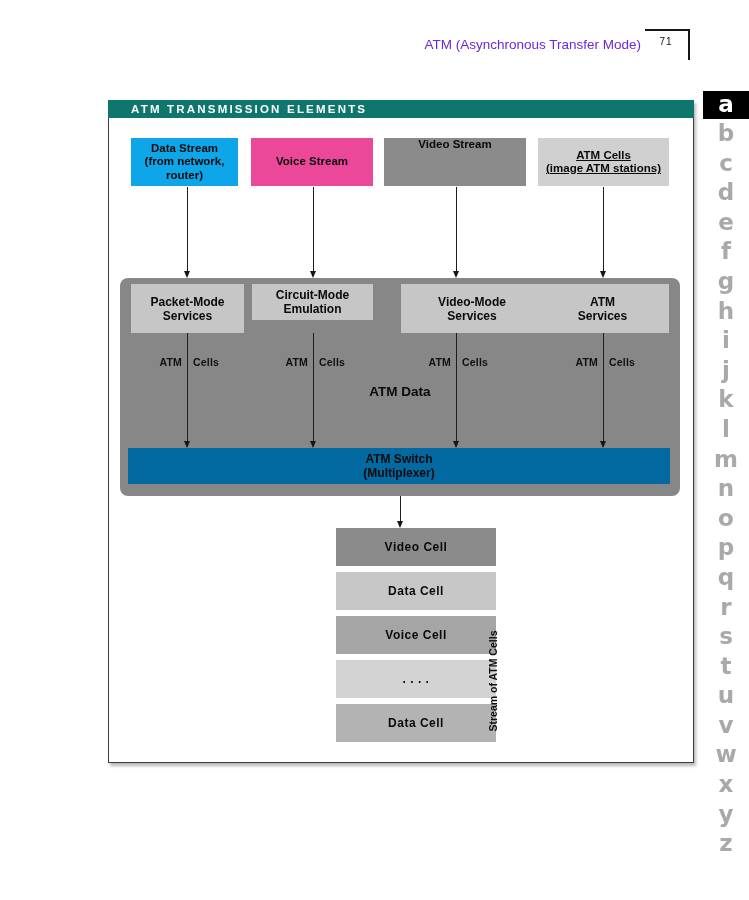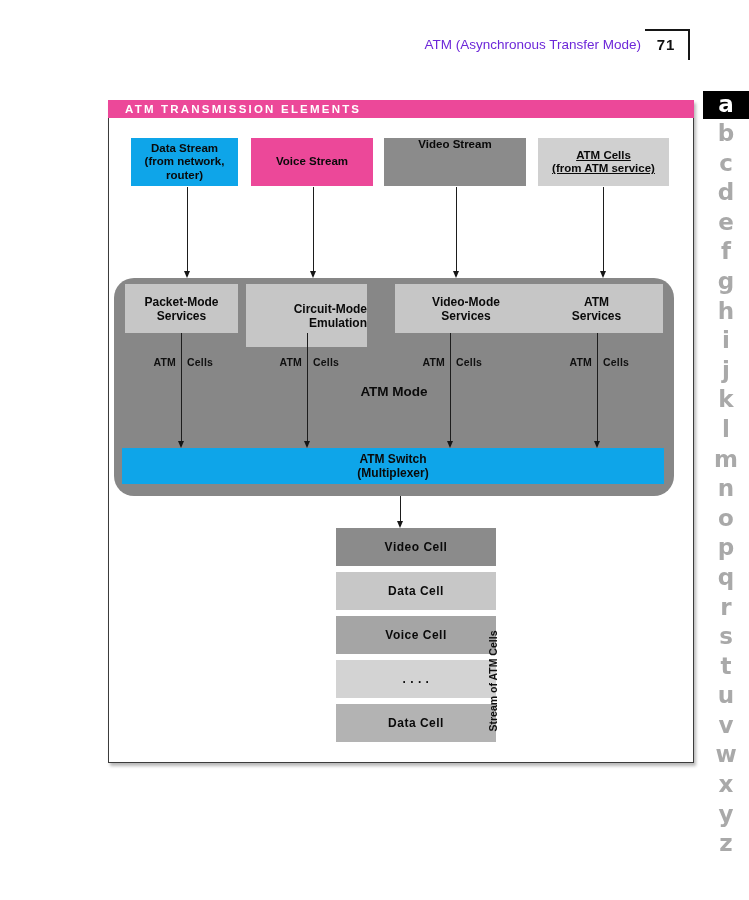--- a/index.html
+++ b/index.html
@@ -5,38 +5,38 @@
   html,body{margin:0;padding:0;background:#fff;}
   .page{position:relative;width:749px;height:900px;background:#ffffff;overflow:hidden;
         font-family:"Liberation Sans", sans-serif;color:#111;}
 
   
   .header-title{position:absolute;top:37px;left:0;width:641px;text-align:right;
                 font-size:13.5px;color:#6d28d9;}
   .page-bracket{position:absolute;left:645px;top:29px;width:43px;height:29px;
                 border-top:2px solid #161616;border-right:2px solid #161616;}
   .page-number{position:absolute;left:647px;top:36px;width:38px;text-align:center;
-               font-weight:bold;font-size:15px;letter-spacing:1px;}
+               font-weight:normal;font-size:10px;letter-spacing:1px;}
 
   
   .frame{position:absolute;left:108px;top:100px;width:586px;height:663px;
          border:1px solid #3c3c3c;background:#fff;box-sizing:border-box;
          box-shadow:2px 3px 3px rgba(0,0,0,0.28);}
-  .titlebar{position:absolute;left:-1px;top:-1px;width:586px;height:18px;background:#ec4899;
+  .titlebar{position:absolute;left:-1px;top:-1px;width:586px;height:18px;background:#0f766e;
             color:#fff;font-weight:bold;font-size:11.5px;letter-spacing:2.2px;
-            line-height:19px;padding-left:17px;box-sizing:border-box;white-space:nowrap;}
+            line-height:19px;padding-left:23px;box-sizing:border-box;white-space:nowrap;}
 
   .gbox{position:absolute;display:flex;flex-direction:column;justify-content:center;
         align-items:center;text-align:center;font-weight:bold;font-size:11.5px;
         line-height:13.5px;color:#0a0a0a;}
   .svc{font-size:12px;line-height:14px;}
 
   
-  .node{position:absolute;left:5px;top:177px;width:560px;height:218px;
-        background:#878787;border-radius:20px;}
+  .node{position:absolute;left:11px;top:177px;width:560px;height:218px;
+        background:#878787;border-radius:8px;}
   .node-label{position:absolute;left:0;top:106px;width:560px;text-align:center;
               font-weight:bold;font-size:13.5px;color:#0a0a0a;}
   .flowlabel{position:absolute;top:77px;height:14px;line-height:14px;font-weight:bold;
              font-size:10.5px;color:#101010;letter-spacing:0.2px;}
   .switch{position:absolute;left:8px;top:170px;width:542px;height:36px;background:#c6c6c6;
           display:flex;flex-direction:column;justify-content:center;align-items:center;
           font-weight:bold;font-size:12px;line-height:14px;color:#0a0a0a;}
 
   
   .varrow{position:absolute;width:0;border-left:1px solid #1d1d1d;}
@@ -76,34 +76,34 @@
       <span>(from network, router)</span>
     </div>
     <div class="gbox" style="left: 142px; top: 37px; width: 122px; height: 48px; background: #ec4899;">
       <span>Voice Stream</span>
     </div>
     <div class="gbox" style="left: 275px; top: 37px; width: 142px; height: 48px; background: rgb(139, 139, 139); justify-content: space-between;">
       <span>Video Stream</span>
     </div>
     <div class="gbox" style="left: 429px; top: 37px; width: 131px; height: 48px; background: rgb(208, 208, 208); text-decoration: underline;">
       <span>ATM Cells</span>
-      <span>(from ATM service)</span>
+      <span>(image ATM stations)</span>
     </div>
 
     <div class="varrow" style="left:78px;top:86px;height:84px"></div>
     <div class="varrow" style="left:204px;top:86px;height:84px"></div>
     <div class="varrow" style="left:347px;top:86px;height:84px"></div>
     <div class="varrow" style="left:494px;top:86px;height:84px"></div>
 
     <div class="node" style="background: rgb(135, 135, 135);">
       <div class="gbox svc" style="left: 11px; top: 6px; width: 113px; height: 49px; background: rgb(198, 198, 198);">
         <span>Packet-Mode</span>
         <span>Services</span>
       </div>
-      <div class="gbox svc" style="left: 132px; top: 6px; width: 121px; height: 63px; background: rgb(198, 198, 198); align-items: flex-end;">
+      <div class="gbox svc" style="left: 132px; top: 6px; width: 121px; height: 36px; background: rgb(198, 198, 198);">
         <span>Circuit-Mode</span>
         <span>Emulation</span>
       </div>
       <div class="gbox svc" style="left: 264px; top: 6px; width: 142px; height: 49px; background: rgb(198, 198, 198); margin-left: 17px;">
         <span>Video-Mode</span>
         <span>Services</span>
       </div>
       <div class="gbox svc" style="left: 416px; top: 6px; width: 133px; height: 49px; background: rgb(198, 198, 198);">
         <span>ATM</span>
         <span>Services</span>
@@ -116,23 +116,23 @@
 
       <span class="flowlabel" style="left:12px;width:50px;text-align:right">ATM</span>
       <span class="flowlabel" style="left:73px;width:50px;text-align:left">Cells</span>
       <span class="flowlabel" style="left:138px;width:50px;text-align:right">ATM</span>
       <span class="flowlabel" style="left:199px;width:50px;text-align:left">Cells</span>
       <span class="flowlabel" style="left:281px;width:50px;text-align:right">ATM</span>
       <span class="flowlabel" style="left:342px;width:50px;text-align:left">Cells</span>
       <span class="flowlabel" style="left:428px;width:50px;text-align:right">ATM</span>
       <span class="flowlabel" style="left:489px;width:50px;text-align:left">Cells</span>
 
-      <div class="node-label">ATM Mode</div>
+      <div class="node-label">ATM Data</div>
 
-      <div class="switch" style="background: #0ea5e9;">
+      <div class="switch" style="background: #0369a1;">
         <span>ATM Switch</span>
         <span>(Multiplexer)</span>
       </div>
     </div>
 
     <div class="varrow" style="left:291px;top:395px;height:25px"></div>
 
     <div class="cell" style="top: 427px; background: rgb(139, 139, 139);">Video Cell</div>
     <div class="cell" style="top: 471px; background: rgb(199, 199, 199);">Data Cell</div>
     <div class="cell" style="top: 515px; background: rgb(165, 165, 165);">Voice Cell</div>

